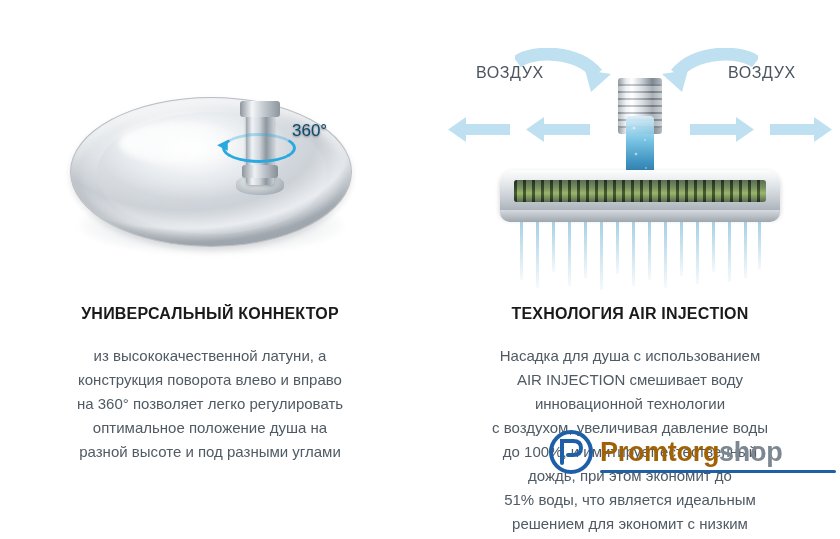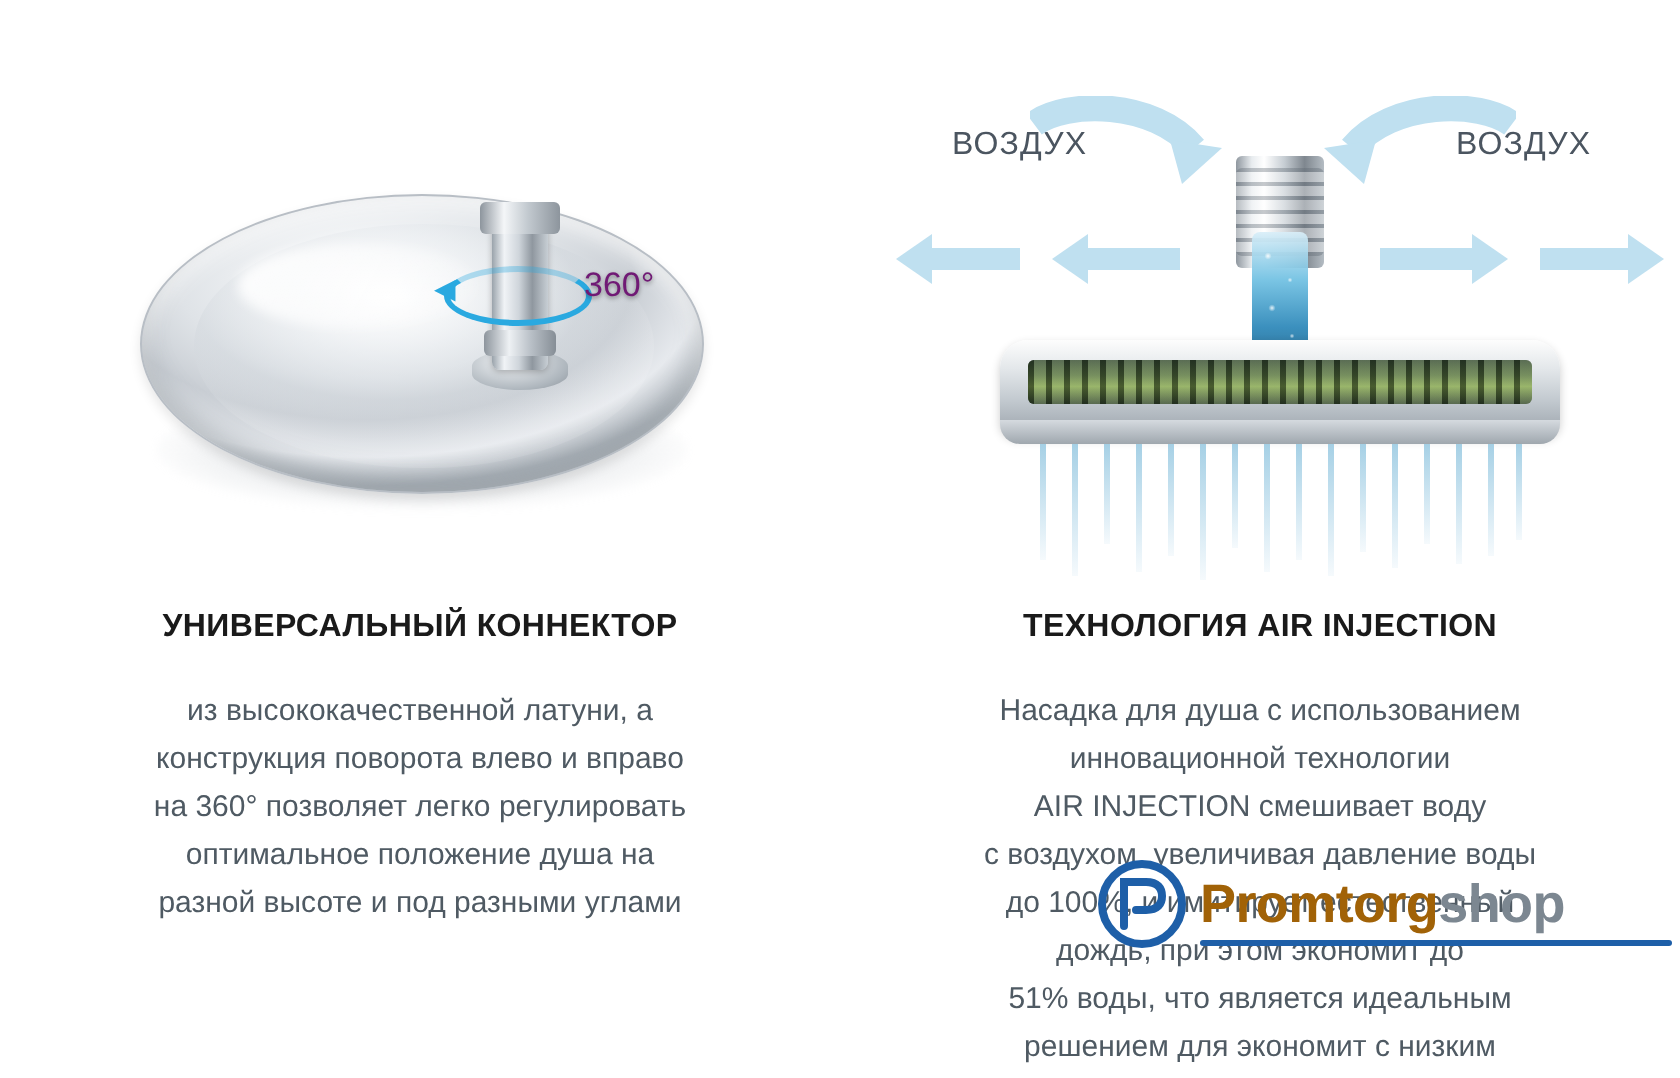--- a/index.html
+++ b/index.html
@@ -136,23 +136,23 @@
     left: 176px;
     top: 100px;
     width: 48px;
     height: 20px;
     background: radial-gradient(ellipse at 40% 30%, #f4f6f8, #aeb6bd 70%, #8c949c);
     border-radius: 50% / 40%;
   }
   .deg-label {
     position: absolute;
     left: 232px;
-    top: 58px;
+    top: 46px;
     font-size: 17px;
-    color: #701a75;
+    color: #0c4a6e;
     font-weight: 400;
     text-shadow: 0 1px 2px rgba(60,60,60,0.55);
   }
 
   
   .air-wrap {
     position: absolute;
     left: 20px;
     top: 20px;
     width: 400px;
@@ -414,22 +414,22 @@
         <div class="stream" style="left:212px;height:60px;"></div>
         <div class="stream" style="left:228px;height:56px;"></div>
         <div class="stream" style="left:242px;height:48px;"></div>
       </div>
     </div>
 
     <div class="caption cap-right" style="left:10px;">
       <div class="cap-title">ТЕХНОЛОГИЯ AIR INJECTION</div>
       <div class="cap-body">
         <div>Насадка для душа с использованием</div>
+        <div>AIR INJECTION смешивает воду</div>
         <div>инновационной технологии</div>
-        <div>AIR INJECTION смешивает воду</div>
         <div>с воздухом, увеличивая давление воды</div>
         <div>до 100%, и имитирует естественный</div>
         <div>дождь, при этом экономит до</div>
         <div>51% воды, что является идеальным</div>
         <div>решением для экономит с низким</div>
         <div>давлением воды</div>
       </div>
     </div>
   </div>
 

